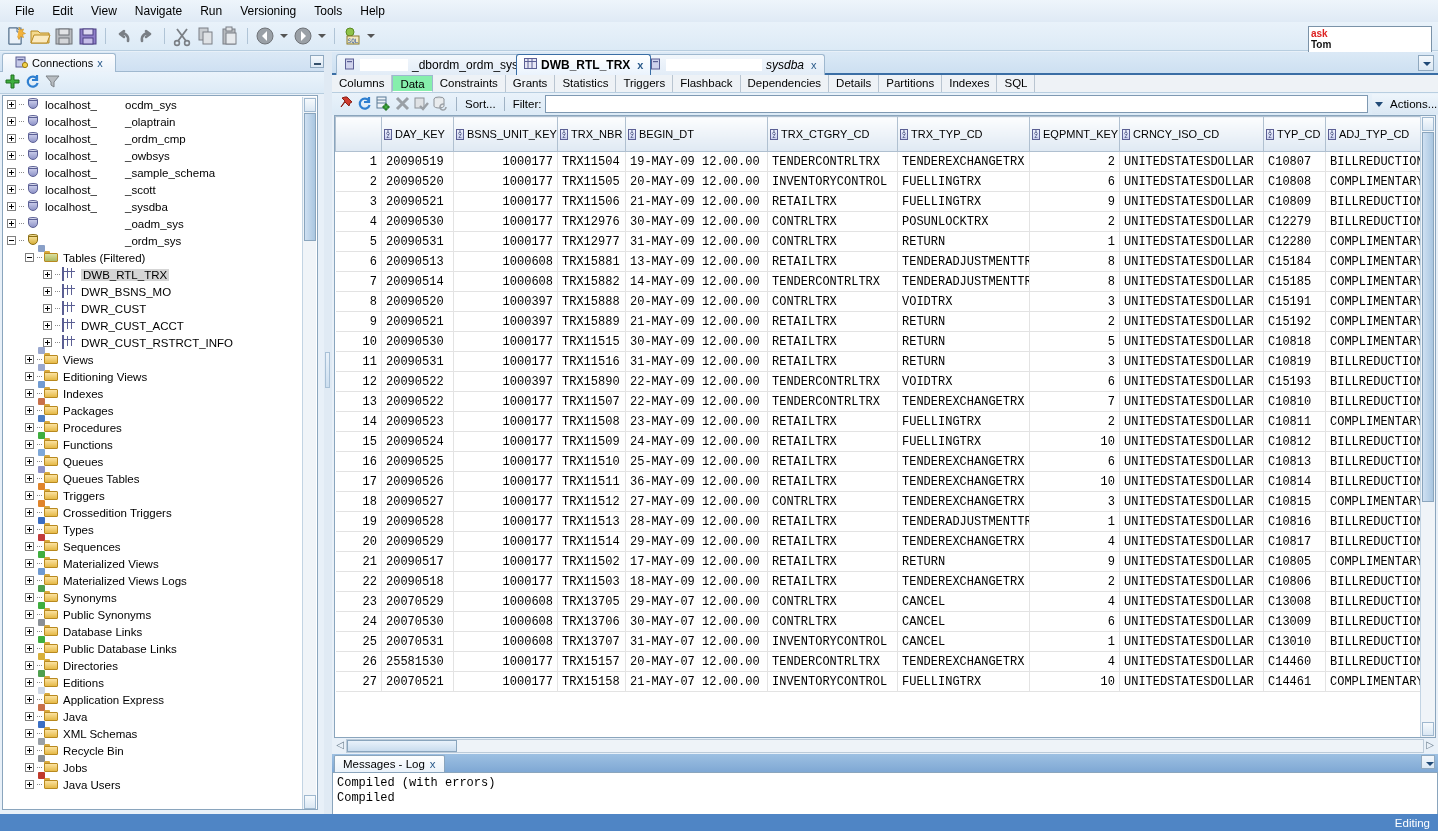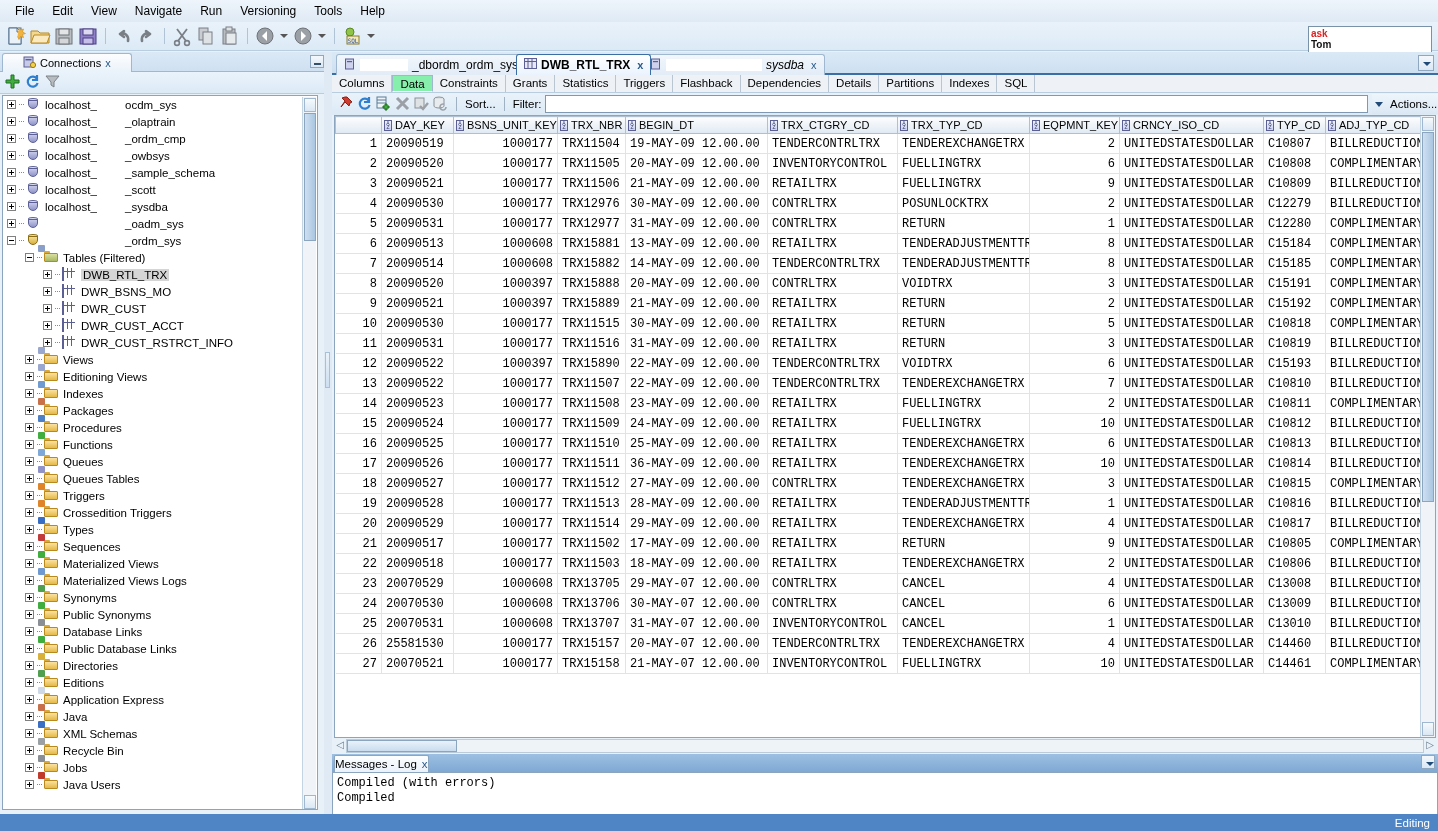--- a/index.html
+++ b/index.html
@@ -52,21 +52,21 @@
   .panel-tabrow {
     position: absolute; left: 0; top: 0; width: 330px; height: 20px;
     background: linear-gradient(#dbe9f6, #cfe0f2);
     border-bottom: 1px solid #9fb8cf;
   }
   .panel-tab {
     position: absolute; left: 2px; top: 1px; height: 19px;
     background: linear-gradient(#fdfdfe, #eaf2fa);
     border: 1px solid #9fb8cf; border-bottom: none;
     border-radius: 3px 3px 0 0;
-    display: flex; align-items: center; padding: 0 20px; gap: 4px;
+    display: flex; align-items: center; padding: 0 12px; gap: 4px;
     font-size: 11px;
   }
   .panel-min {
     position: absolute; right: 6px; top: 3px; width: 14px; height: 13px;
     border: 1px solid #8fa8bf; background: linear-gradient(#f4f8fc,#dce8f4);
   }
   .panel-min i { position: absolute; left: 3px; bottom: 2px; width: 7px; height: 2px; background: #35506b; display: block; }
   .panel-toolbar {
     position: absolute; left: 0; top: 20px; width: 330px; height: 22px;
     background: linear-gradient(#eaf3fb, #dceaf6);
@@ -164,21 +164,21 @@
     width: 66px; height: 20px; background: linear-gradient(#eef5fb,#dbe8f4);
     display: flex; align-items: center; gap: 7px; font-size: 11.5px; padding-left: 3px;
   }
   .actions .car { width:0;height:0;border-left:4px solid transparent;border-right:4px solid transparent;border-top:5px solid #204a77; }
 
   
   .gridwrap { position: absolute; left: 2px; top: 63px; width: 1102px; height: 623px; background: #fff;
     border: 1px solid #8aa5bd; overflow: hidden; }
   table.grid { border-collapse: collapse; table-layout: fixed; width: 1086px; }
   table.grid th {
-    height: 17px; background: linear-gradient(#fcfdfe,#dfe9f3);
+    height: 35px; background: linear-gradient(#fcfdfe,#dfe9f3);
     border: 1px solid #b0c0d0; font-weight: normal; font-size: 11px;
     font-family: "Liberation Sans", sans-serif; padding: 1px 2px; text-align: center;
     position: relative; white-space: nowrap;
   }
   table.grid th .hdr { display: flex; align-items: center; gap: 3px; justify-content: flex-start; }
   .azico { width: 8px; height: 11px; background: linear-gradient(#eef1ff,#ccd2f0);
     border: 1px solid #5b5f94; font-size: 5px; line-height: 4px; color: #303a6a; text-align: center; flex: none; }
   table.grid td {
     height: 20px; border-bottom: 1px solid #e3e3e3; border-right: 1px solid #e3e3e3;
     font-family: "Liberation Mono", monospace; font-size: 12px; padding: 0 4px;
@@ -192,21 +192,21 @@
   .hscrollrow { position: absolute; left: 2px; top: 686px; width: 1102px; height: 16px; background: #e8f0f8; display: flex; align-items: center; }
   .hs-left { width: 12px; height: 14px; color: #6a7c8c; font-size: 10px; text-align: center; }
   .hs-track { position: relative; flex: 1; height: 14px; background: #eef3f8; border: 1px solid #bccbd9; }
   .hs-thumb { position: absolute; left: 0; top: 0; width: 110px; height: 12px;
     background: linear-gradient(#e9f2fb,#c9dcee); border: 1px solid #8aa5bd; }
 
   
   .logpanel { position: absolute; left: 0; top: 702px; width: 1106px; height: 112px; background: #7fa8d4; }
   .logtabrow { position: absolute; left: 0; top: 0; width: 1106px; height: 18px;
     background: linear-gradient(#9dc0e2,#7fa8d4); }
-  .logtab { position: absolute; left: 2px; top: 1px; height: 17px; padding: 0 0;
+  .logtab { position: absolute; left: 2px; top: 1px; height: 17px; padding: 0 8px;
     background: linear-gradient(#fdfefe,#eaf2fa); border: 1px solid #8aa5bd; border-bottom: none;
     display: flex; align-items: center; gap: 5px; font-size: 11.5px; border-radius: 2px 2px 0 0; }
   .logbody { position: absolute; left: 0; top: 18px; width: 1106px; height: 50px; background: #fff;
     border: 1px solid #8aa5bd; font-family: "Liberation Mono", monospace; font-size: 12px;
     padding: 3px 4px; line-height: 15px; }
   .logbottomtabs { position: absolute; left: 0; top: 68px; width: 1106px; height: 20px;
     background: linear-gradient(#f2f6fa,#e4ecf4); display: flex; align-items: center; gap: 0; }
   .lbt { padding: 2px 8px; font-size: 11.5px; }
   .lbt.boxed { background: linear-gradient(#fcfdfe,#e6eef6); border: 1px solid #9fb8cf; border-bottom: none; height: 19px; display:flex; align-items:center; gap:5px;}
 

